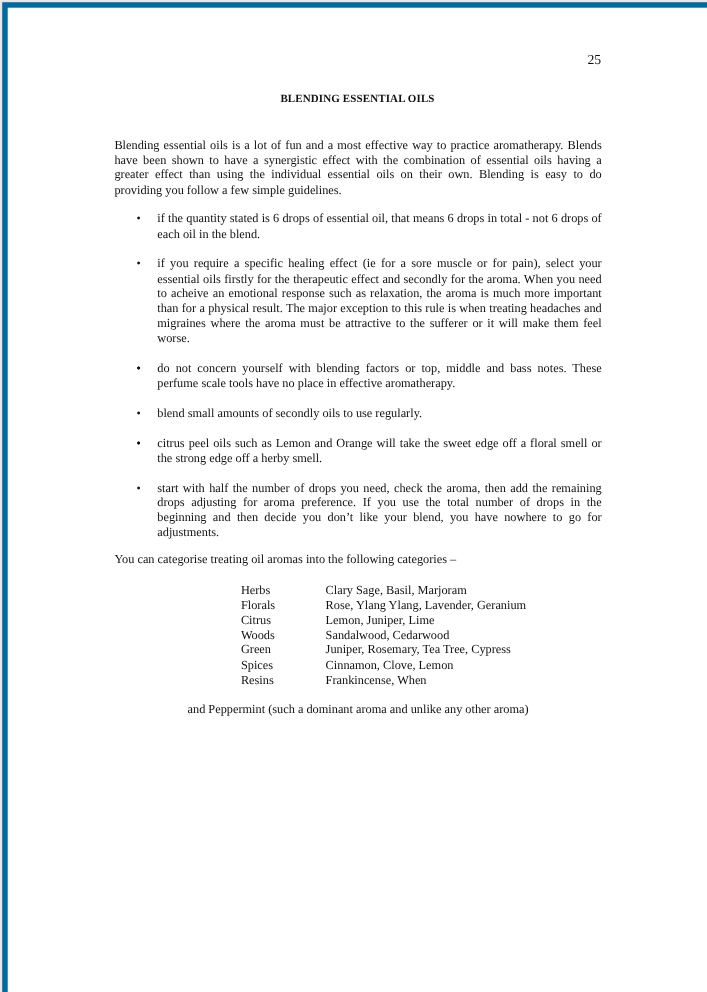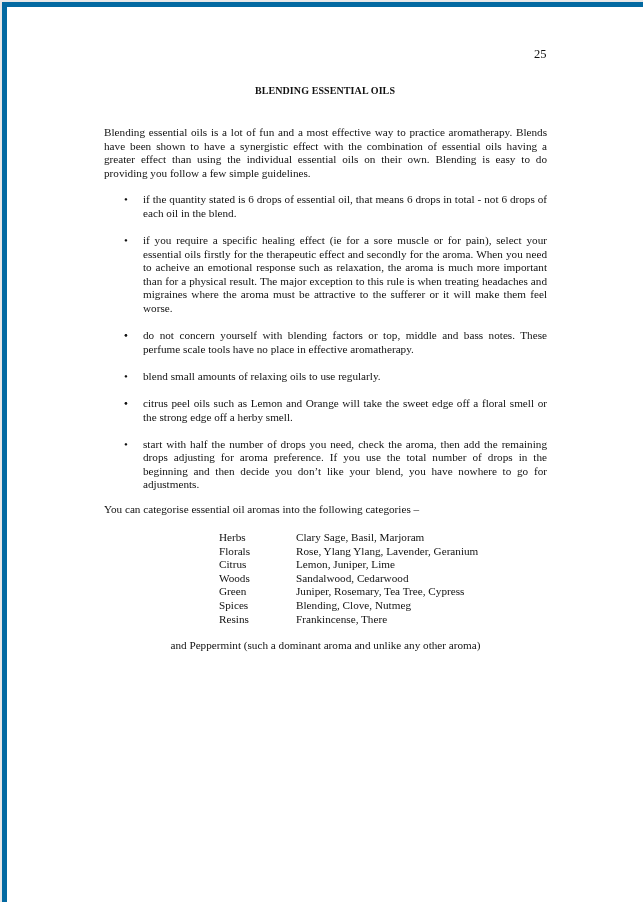--- a/index.html
+++ b/index.html
@@ -82,27 +82,27 @@
   <div class="title">BLENDING ESSENTIAL OILS</div>
 
   <div class="content">
     <p class="intro">Blending essential oils is a lot of fun and a most effective way to practice aromatherapy. Blends have been shown to have a synergistic effect with the combination of essential oils having a greater effect than using the individual essential oils on their own. Blending is easy to do providing you follow a few simple guidelines.</p>
 
     <ul class="guidelines">
       <li><span class="bullet">•</span><span>if the quantity stated is 6 drops of essential oil, that means 6 drops in total - not 6 drops of each oil in the blend.</span></li>
       <li><span class="bullet">•</span><span>if you require a specific healing effect (ie for a sore muscle or for pain), select your essential oils firstly for the therapeutic effect and secondly for the aroma. When you need to acheive an emotional response such as relaxation, the aroma is much more important than for a physical result. The major exception to this rule is when treating headaches and migraines where the aroma must be attractive to the sufferer or it will make them feel worse.</span></li>
       <li><span class="bullet">•</span></li>
       <li><span class="bullet">•</span><span>do not concern yourself with blending factors or top, middle and bass notes. These perfume scale tools have no place in effective aromatherapy.</span></li>
-      <li><span class="bullet">•</span><span>blend small amounts of relaxing oils to use regularly.</span></li>
+      <li><span class="bullet">•</span><span>blend small amounts of secondly oils to use regularly.</span></li>
       <li><span class="bullet">•</span></li>
       <li><span class="bullet">•</span><span>citrus peel oils such as Lemon and Orange will take the sweet edge off a floral smell or the strong edge off a herby smell.</span></li>
       <li><span class="bullet">•</span><span>start with half the number of drops you need, check the aroma, then add the remaining drops adjusting for aroma preference. If you use the total number of drops in the beginning and then decide you don’t like your blend, you have nowhere to go for adjustments.</span></li>
     </ul>
 
-    <p class="categorise">You can categorise essential oil aromas into the following categories –</p>
+    <p class="categorise">You can categorise treating oil aromas into the following categories –</p>
 
     <table class="categories">
       <tbody>
           <tr>
             <td class="cat">Herbs</td>
             <td>Clary Sage, Basil, Marjoram</td>
           </tr>
       <tr>
             <td class="cat">Florals</td>
             <td>Rose, Ylang Ylang, Lavender, Geranium</td>
@@ -114,24 +114,24 @@
       <tr>
             <td class="cat">Woods</td>
             <td>Sandalwood, Cedarwood</td>
           </tr>
       <tr>
             <td class="cat">Green</td>
             <td>Juniper, Rosemary, Tea Tree, Cypress</td>
           </tr>
       <tr>
             <td class="cat">Spices</td>
-            <td>Blending, Clove, Nutmeg</td>
+            <td>Cinnamon, Clove, Lemon</td>
           </tr>
       <tr>
             <td class="cat">Resins</td>
-            <td>Frankincense, There</td>
+            <td>Frankincense, When</td>
           </tr>
     </tbody>
       </table>
 
     <div class="footer-note">and Peppermint (such a dominant aroma and unlike any other aroma)</div>
   </div>
 </div>
 
 </body></html>

